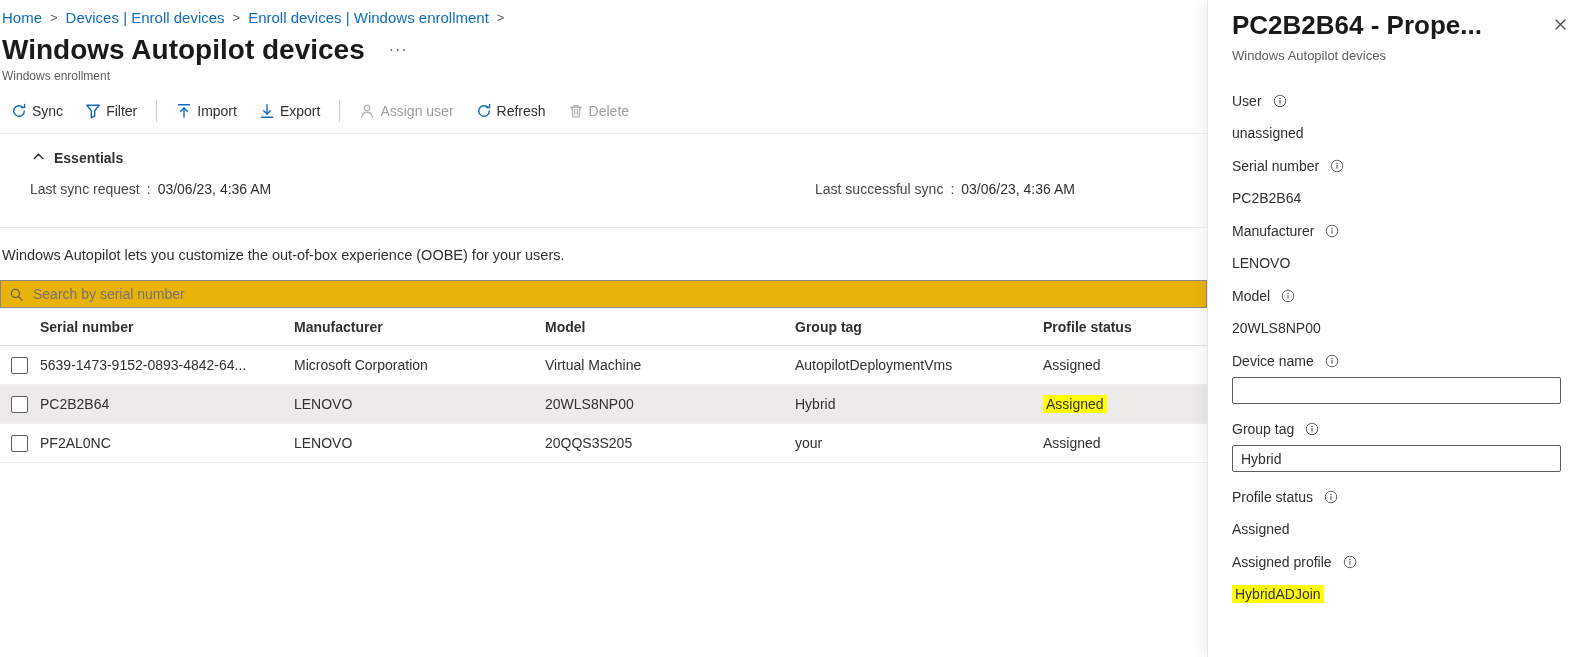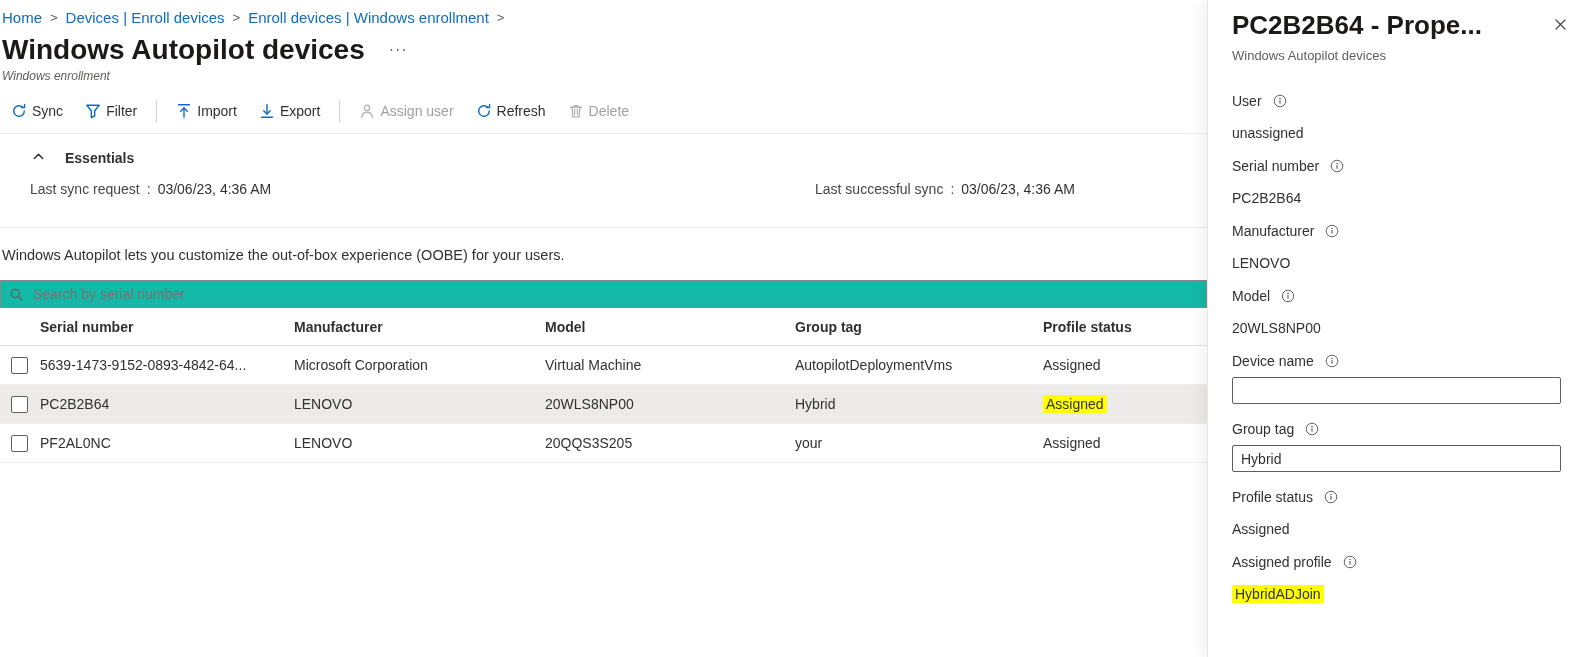--- a/index.html
+++ b/index.html
@@ -15,45 +15,45 @@
 
   
   .breadcrumb { padding:9px 0 0 2px; font-size:15px; display:flex; align-items:center; gap:8px; white-space:nowrap; }
   .crumb { color:var(--accent); cursor:pointer; }
   .crumb-sep { color:#605e5c; font-size:13px; }
 
   
   .page-title-row { display:flex; align-items:flex-end; gap:20px; padding-left:2px; margin-top:9px; }
   .page-title { font-size:28px; font-weight:700; color:#1b1a19; margin:0; line-height:1.05; }
   .more-btn { border:none; background:none; color:#605e5c; font-size:16px; letter-spacing:1px; cursor:pointer; padding:0 4px 5px; font-family:inherit; }
-  .page-subtitle { font-size:12px; color:#605e5c; padding-left:2px; margin-top:5px;font-style:italic; }
+  .page-subtitle { font-size:12px; color:#605e5c; padding-left:2px; margin-top:5px; }
 
   
   .toolbar { display:flex; align-items:center; height:46px; margin-top:5px; border-bottom:1px solid #edebe9; }
   .tb-btn { display:flex; align-items:flex-end; gap:5px; border:none; background:none; font-family:inherit; font-size:14px; color:#323130; padding:6px 11px; cursor:pointer; }
   .tb-btn .tb-icon { display:flex; color:var(--accent); }
   .tb-btn.disabled { color:#a19f9d; cursor:default; }
   .tb-btn.disabled .tb-icon { color:#b8b6b4; }
   .tb-divider { width:1px; height:22px; background:#d2d0ce; margin:0 8px; }
 
   
-  .ess-header { display:flex; align-items:flex-start; gap:20px; font-size:14px; font-weight:700; color:#323130; margin:16px 0 15px 32px; cursor:pointer; width:max-content; }
+  .ess-header { display:flex; align-items:flex-start; gap:9px; font-size:14px; font-weight:700; color:#323130; margin:16px 0 15px 32px; cursor:pointer; width:max-content; }
   .ess-header .chev { display:flex; color:#323130; }
   .ess-row { display:flex; font-size:14px; padding:0 0 30px 30px; border-bottom:1px solid #edebe9; }
   .ess-item { display:flex; }
   .ess-item:first-child { width:785px; }
   .ess-label { color:#484644; }
   .ess-colon { color:#484644; margin:0 7px; }
   .ess-value { color:#323130; }
 
   
   .description { font-size:14.5px; color:#323130; padding:19px 0 17px 2px; }
 
   
-  .searchbox { display:flex; align-items:center; gap:7px; height:28px; border:1px solid #8a8886; padding:0 8px; background:#14b8a6; }
+  .searchbox { display:flex; align-items:center; gap:7px; height:28px; border:1px solid #8a8886; padding:0 8px; background:#eab308; }
   .searchbox .s-icon { display:flex; color:#605e5c; }
   .search-input { flex:1; border:none; outline:none; font-family:inherit; font-size:14px; color:#323130; background:transparent; }
   .search-input::placeholder { color:#757371; }
 
   
   table { width:100%; border-collapse:collapse; font-size:14px; table-layout:fixed; }
   thead th { text-align:left; font-weight:700; color:#323130; height:37px; border-bottom:1px solid #e1dfdd; padding:0; vertical-align:middle; cursor:pointer; }
   tbody td { height:39px; border-bottom:1px solid #f0efee; padding:0; vertical-align:middle; white-space:nowrap; overflow:hidden; text-overflow:ellipsis; color:#323130; }
   tr.selected td { background:var(--selected-row); }
   .cb-cell { padding-left:11px; }

